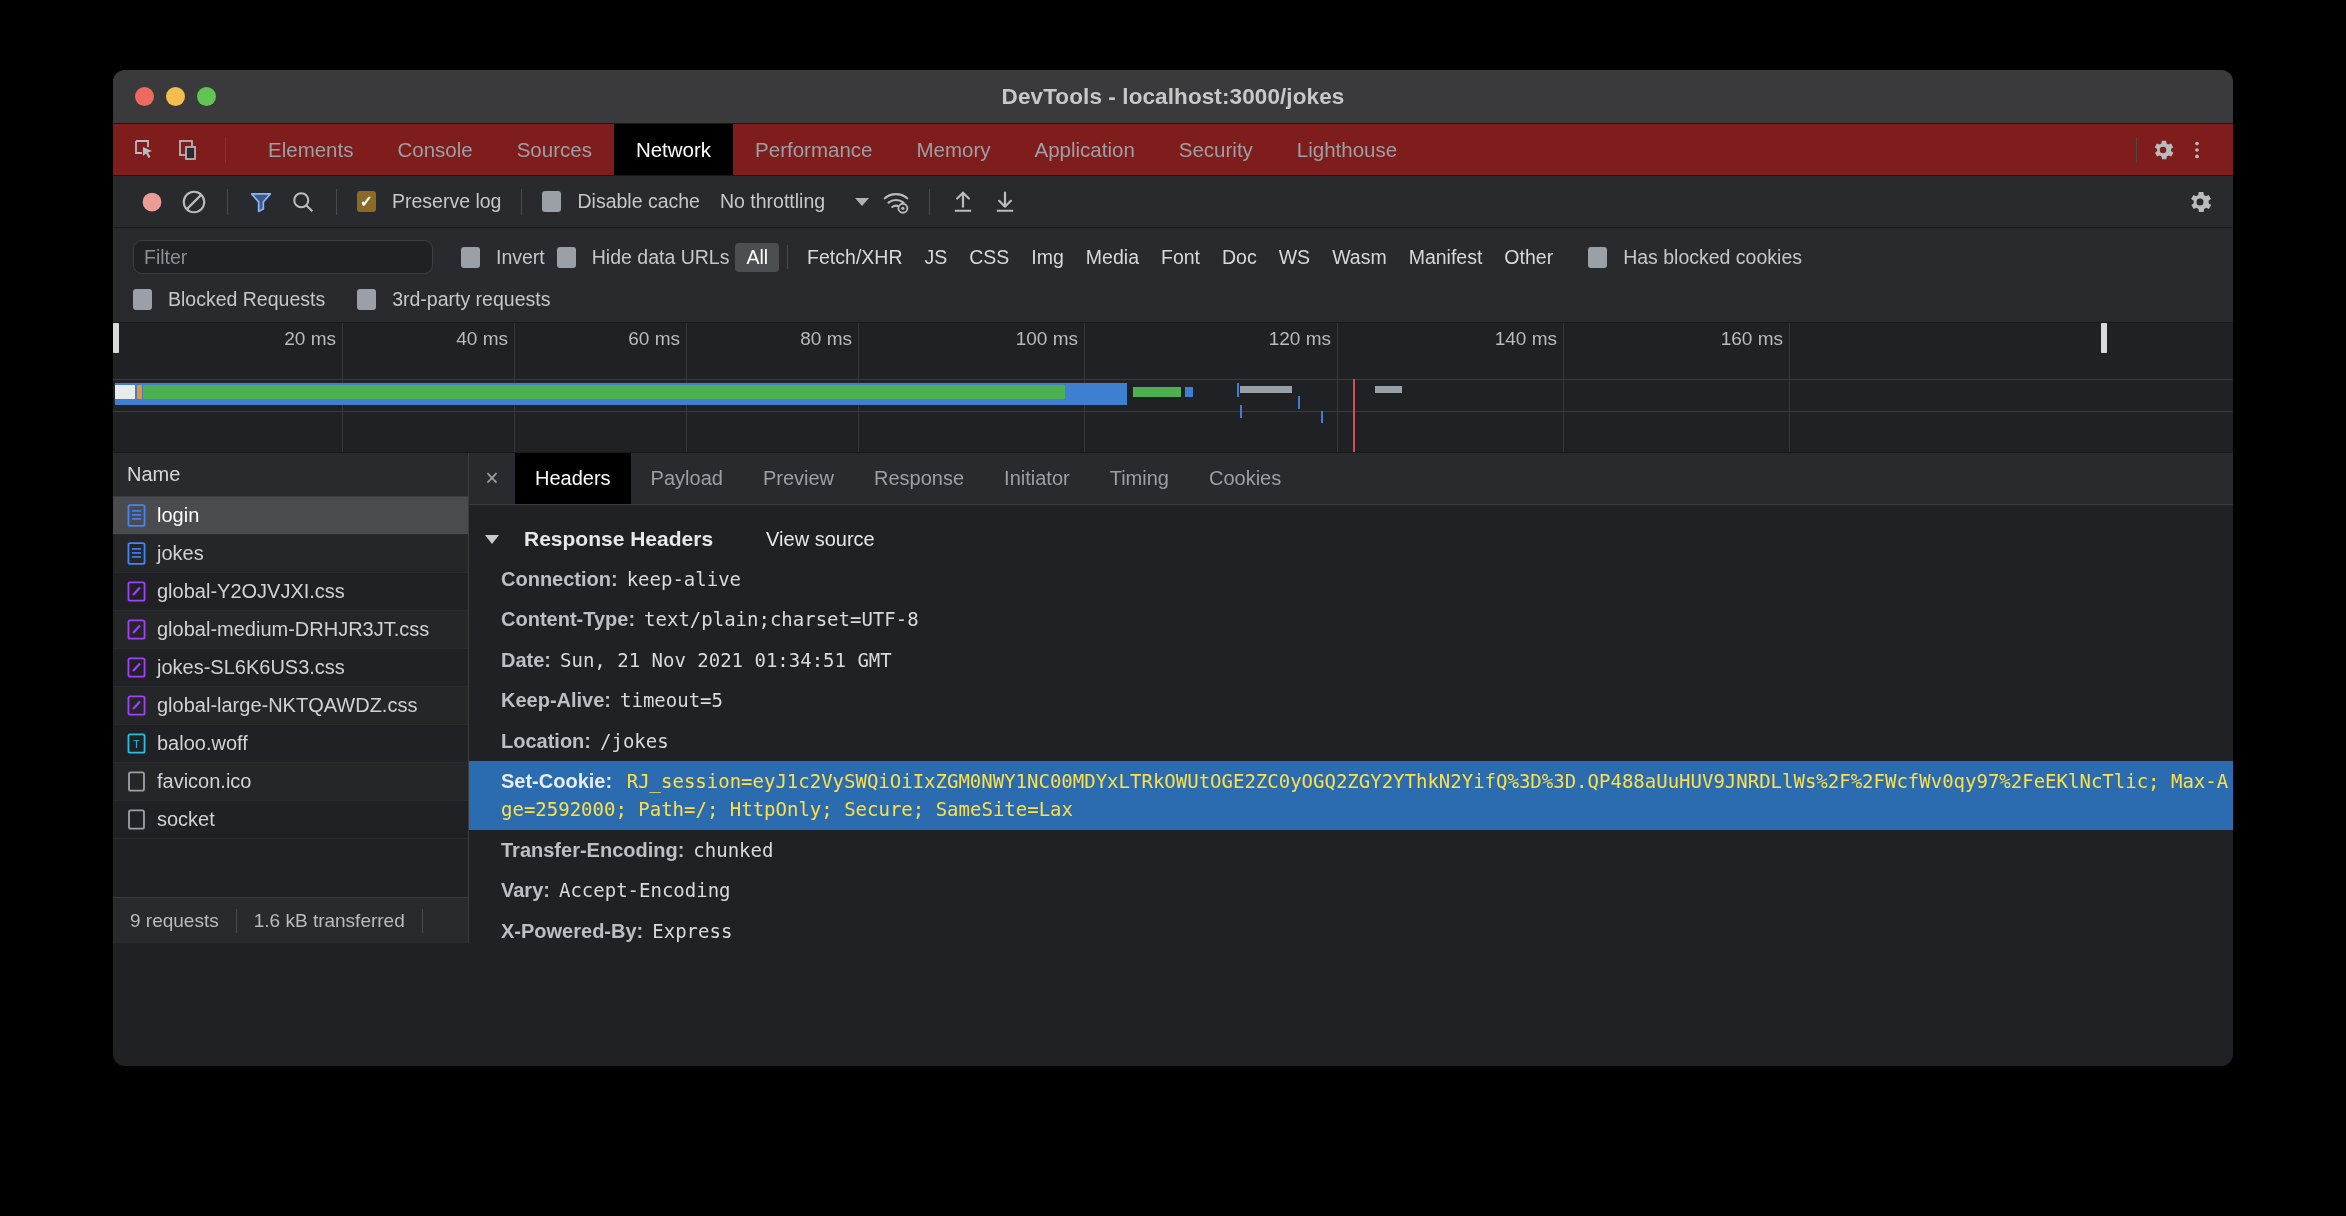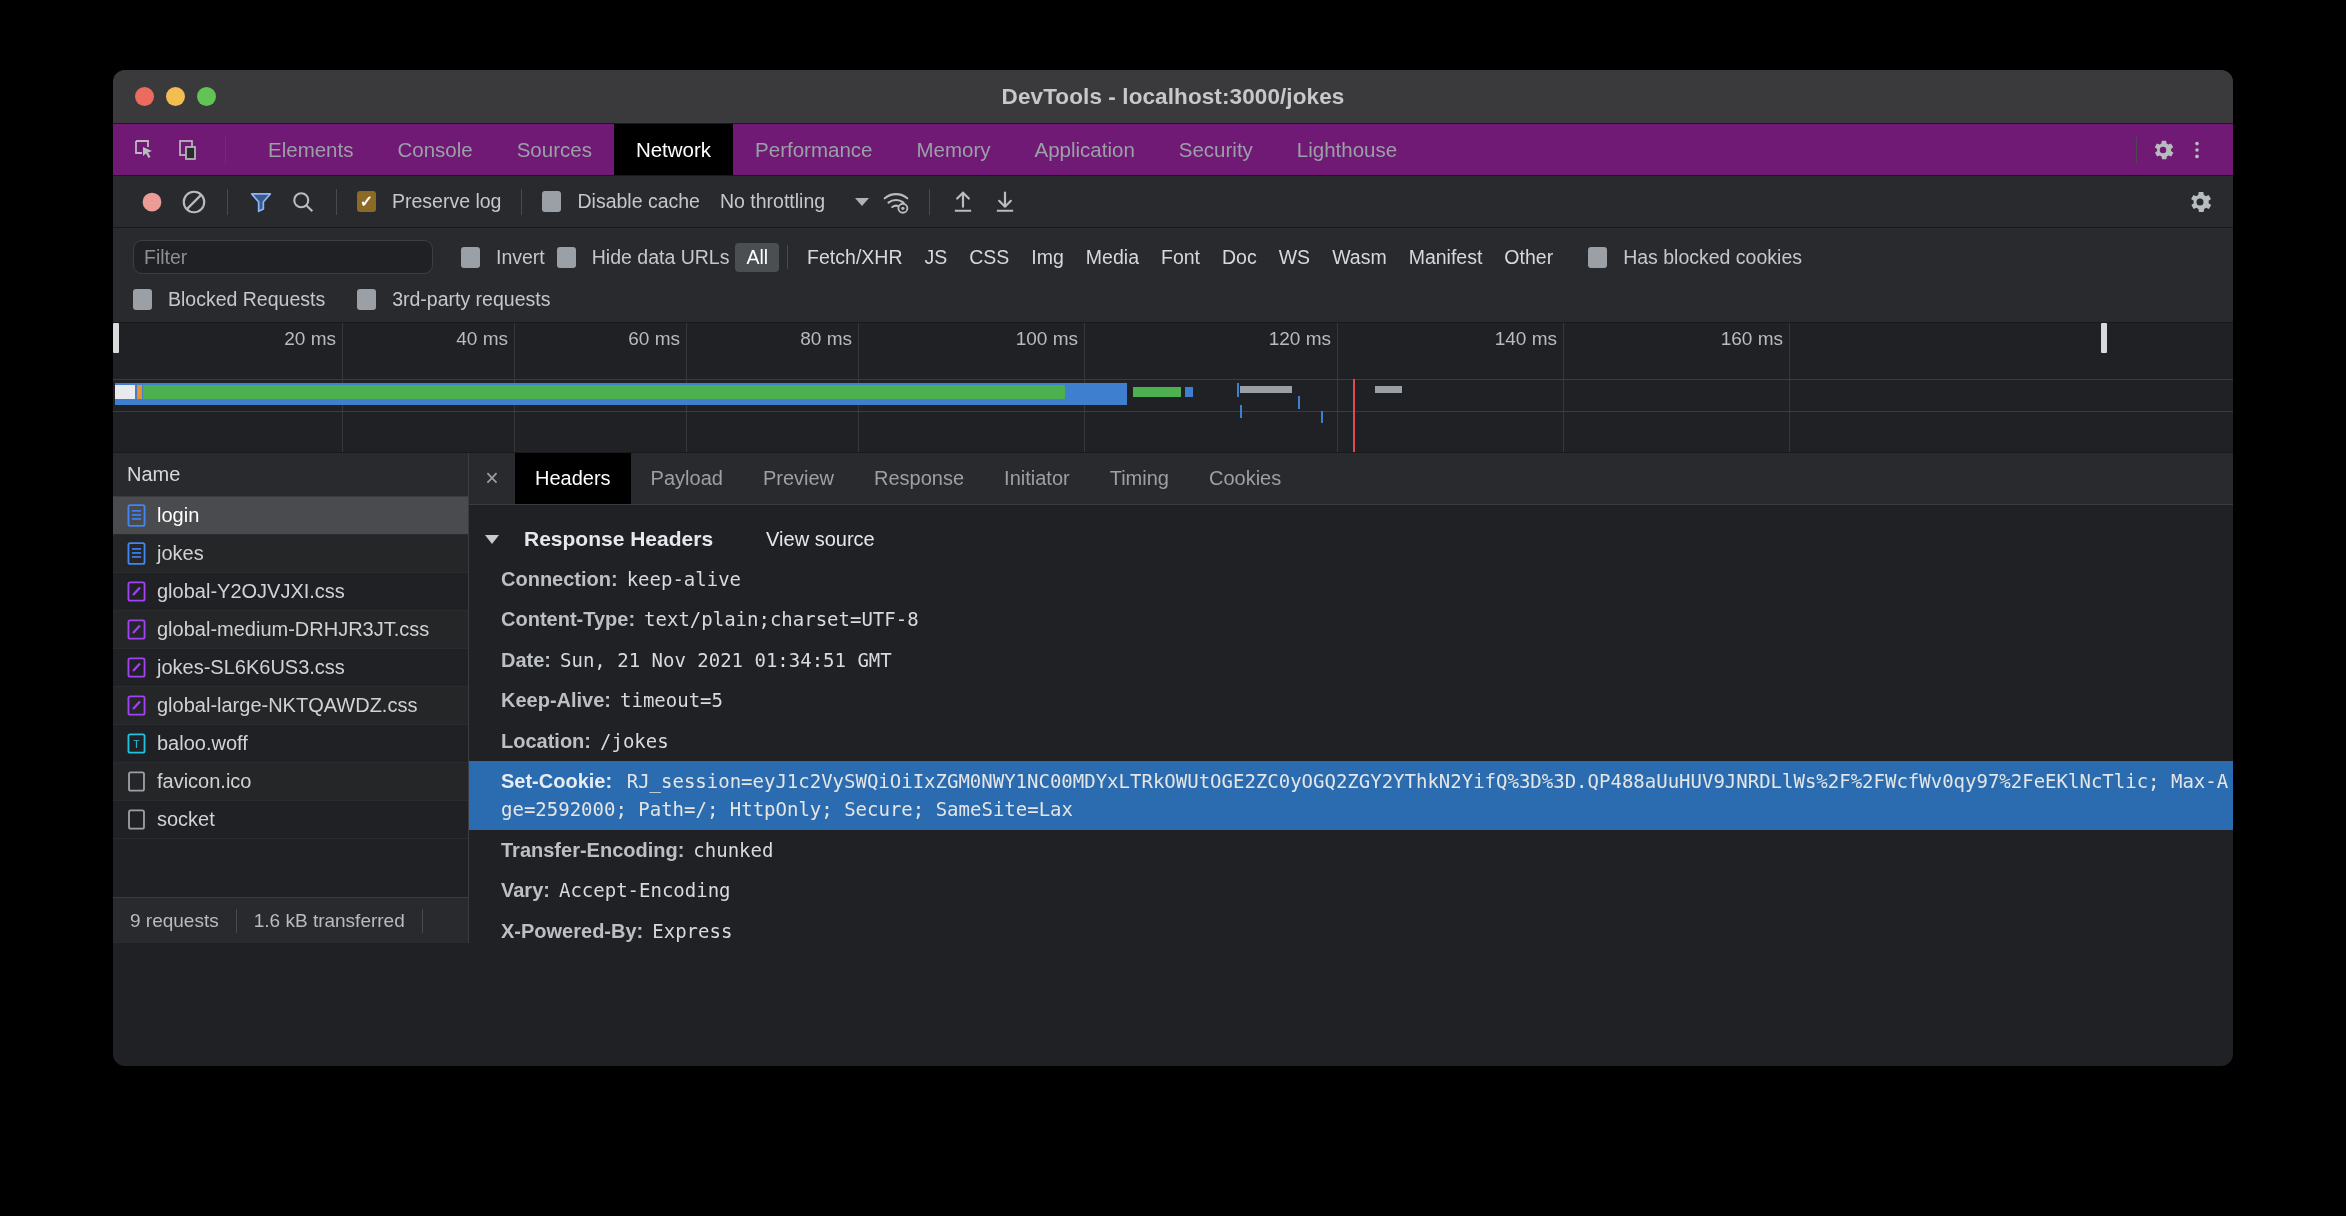--- a/index.html
+++ b/index.html
@@ -36,21 +36,21 @@
   .dot.green  { background: #61c454; }
   #win-title {
     position: absolute; left: 0; right: 0; text-align: center;
     font-size: 22.5px; font-weight: bold; color: #c8c8c8;
     letter-spacing: 0.1px; pointer-events: none;
   }
 
   
   #tabstrip {
     height: 52px;
-    background: #701a75;
+    background: #7f1d1d;
     display: flex; align-items: stretch;
     border-bottom: 1px solid #19191b;
   }
   .tb-icons { display: flex; align-items: center; padding: 0 14px 0 18px; gap: 16px; }
   .tb-ico { width: 28px; height: 28px; display: flex; align-items: center; justify-content: center; cursor: pointer; }
   .vsep { width: 1px; align-self: center; height: 26px; background: #4a4a4d; margin: 0 6px; }
   .panel-tabs { display: flex; align-items: stretch; }
   .ptab {
     display: flex; align-items: center;
     padding: 0 22px;
@@ -275,21 +275,21 @@
     font-weight: bold; color: #bcc0c4; flex: none;
     padding-right: 9px;
   }
   .hrow.hl .hkey { color: #e8edf3; }
   .hval {
     font-family: "DejaVu Sans Mono", monospace;
     color: #d8dbde;
     font-size: 19px;
     word-break: break-all;
   }
-  .hrow.hl .hval { color: #e5e5e5; text-align: center; }
+  .hrow.hl .hval { color: #fde047; text-align: center; }
   .hrow.hl { display: block; padding-right: 4px; }
   .hrow.hl .hkey { display: inline; }
   .hrow.hl .hval { display: inline; }
 </style>
 </head>
 <body>
 
 <div id="window">
 
   <div id="titlebar">

